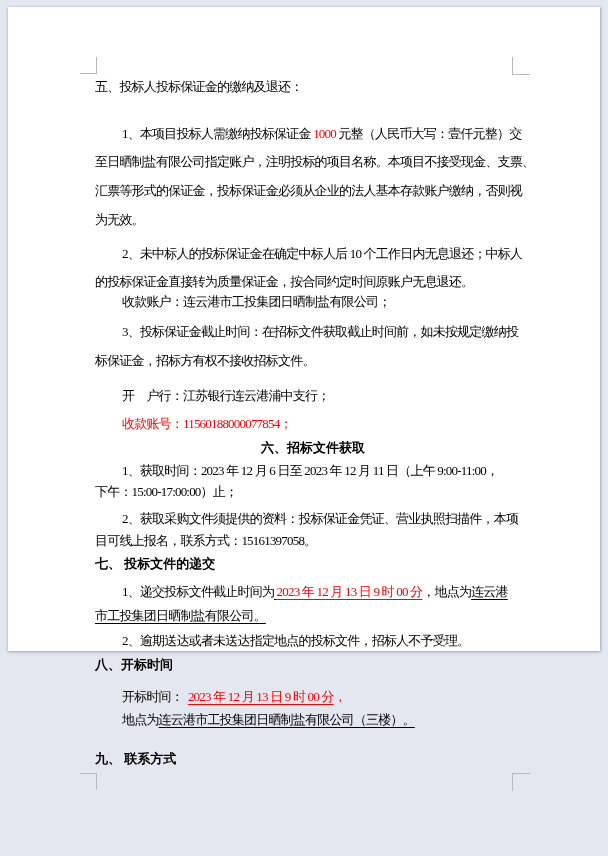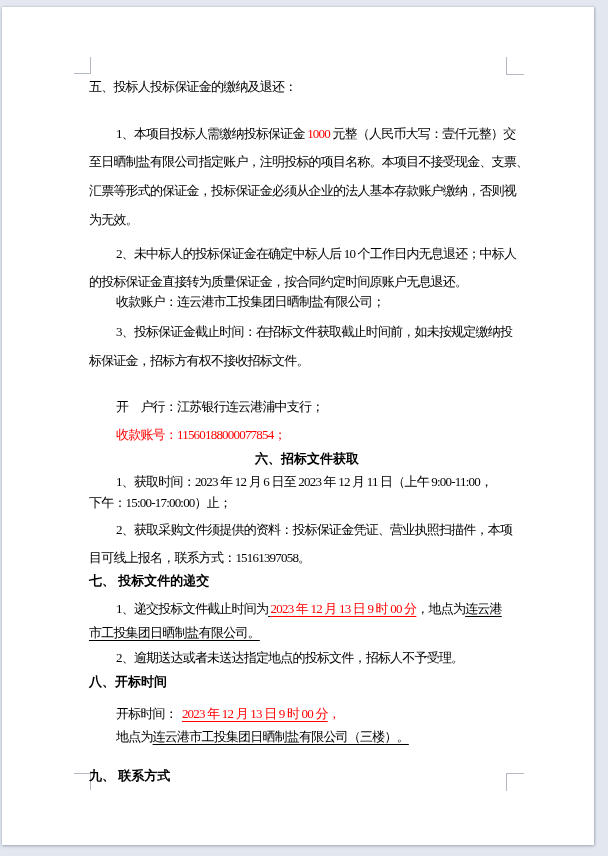--- a/index.html
+++ b/index.html
@@ -12,22 +12,22 @@
   *{margin:0;padding:0;box-sizing:border-box;}
   html,body{width:608px;height:856px;}
   body{
     background:var(--app-bg);
     position:relative;
     overflow:hidden;
     font-family:"Liberation Serif","DejaVu Serif",serif;
   }
   .page{
     position:absolute;
-    left:2px;top:7px;
-    width:592px;height:838px;
+    left:8px;top:7px;
+    width:592px;height:644px;
     background:var(--page-bg);
     box-shadow:0 1px 3px rgba(90,100,120,.45), 1px 0 2px rgba(90,100,120,.25);
   }
   .crop{position:absolute;}
   .crop-tl{left:72px;top:50px;width:17px;height:17px;border-right:1px solid var(--crop);border-bottom:1px solid var(--crop);}
   .crop-tr{left:504px;top:50px;width:18px;height:18px;border-left:1px solid var(--crop);border-bottom:1px solid var(--crop);}
   .crop-bl{left:72px;top:766px;width:17px;height:17px;border-right:1px solid var(--crop);border-top:1px solid var(--crop);}
   .crop-br{left:504px;top:766px;width:18px;height:18px;border-left:1px solid var(--crop);border-top:1px solid var(--crop);}
   .content{
     position:absolute;
@@ -49,27 +49,27 @@
   .line:nth-child(1){margin-top:0;}
   .line:nth-child(2){margin-top:27px;}
   .line:nth-child(3){margin-top:8px;}
   .line:nth-child(4){margin-top:9px;}
   .line:nth-child(5){margin-top:9px;}
   .line:nth-child(6){margin-top:14px;}
   .line:nth-child(7){margin-top:8px;}
   .line:nth-child(8){margin-top:0;}
   .line:nth-child(9){margin-top:10px;}
   .line:nth-child(10){margin-top:9px;}
-  .line:nth-child(11){margin-top:26px;font-family:Liberation Serif, serif;}
+  .line:nth-child(11){margin-top:15px;font-family:Liberation Serif, serif;}
   .line:nth-child(12){margin-top:8px;}
   .line:nth-child(13){margin-top:4px;text-align:center;}
   .line:nth-child(14){margin-top:3px;}
   .line:nth-child(15){margin-top:1px;}
   .line:nth-child(16){margin-top:7px;}
-  .line:nth-child(17){margin-top:8px;}
+  .line:nth-child(17){margin-top:2px;}
   .line:nth-child(18){margin-top:3px;}
   .line:nth-child(19){margin-top:8px;}
   .line:nth-child(20){margin-top:4px;}
   .line:nth-child(21){margin-top:5px;}
   .line:nth-child(22){margin-top:4px;}
   .line:nth-child(23){margin-top:12px;}
   .line:nth-child(24){margin-top:3px;}
   .line:nth-child(25){margin-top:19px;}
   
   .line:nth-child(2),.line:nth-child(6),.line:nth-child(8),.line:nth-child(9),

